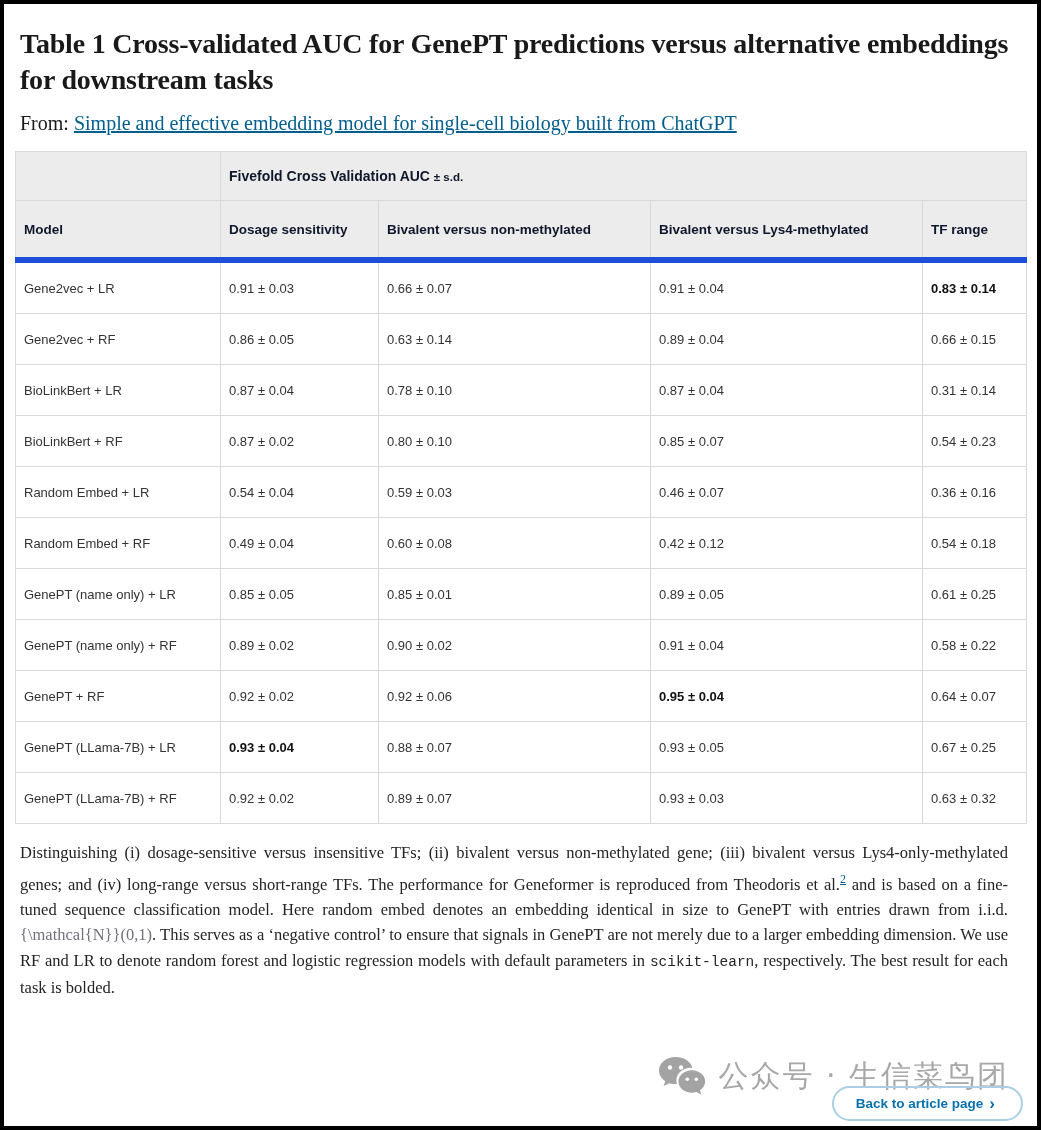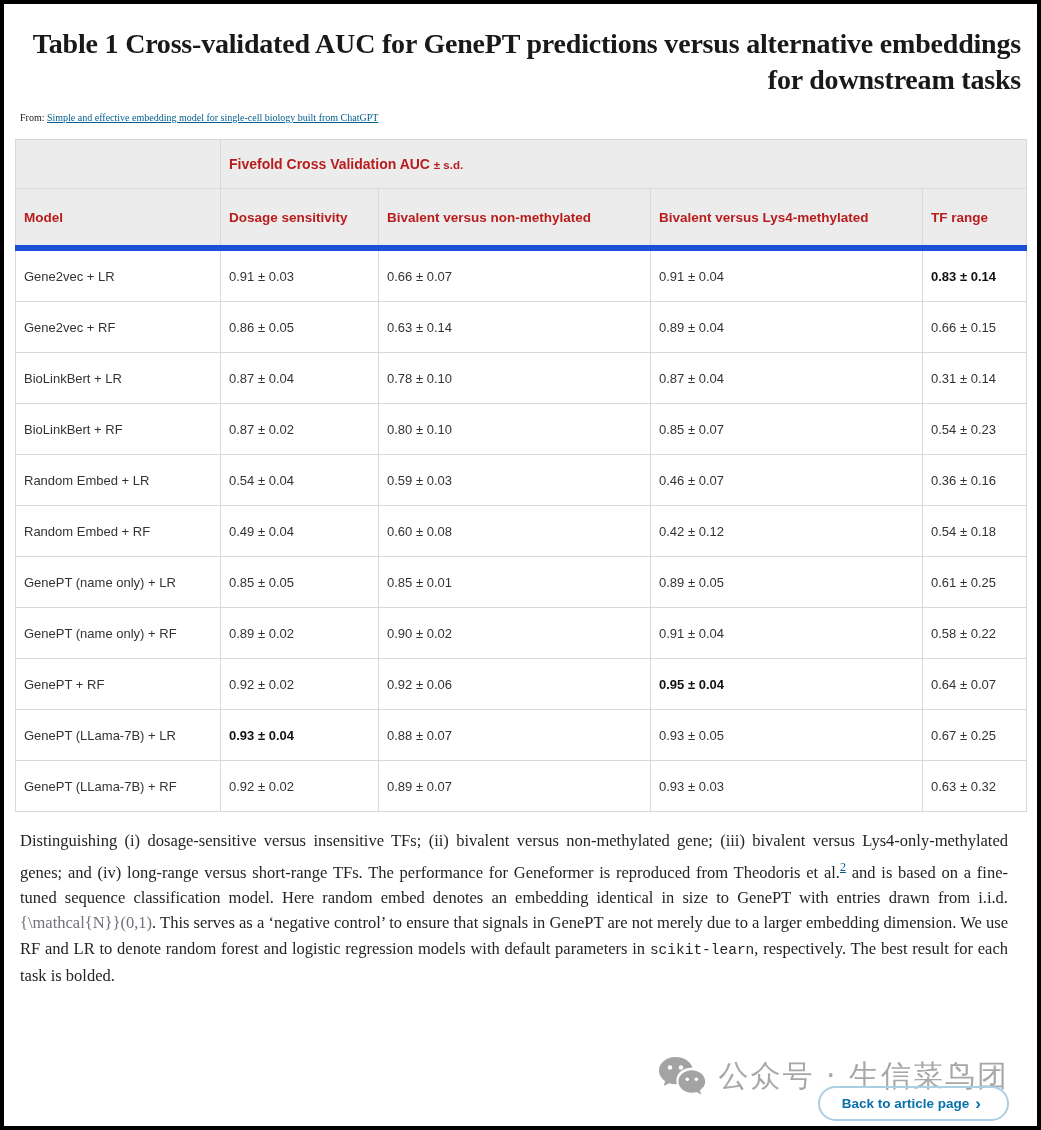--- a/index.html
+++ b/index.html
@@ -19,25 +19,24 @@
   
   .title {
     font-family: "Liberation Serif", serif;
     font-weight: 700;
     font-size: 28px;
     line-height: 36px;
     letter-spacing: -0.2px;
     color: #191919;
     margin: 22px 5px 14px 5px;
     max-width: 1010px;
-    text-align: right;
   }
   .from-line {
     font-family: "Liberation Serif", serif;
-    font-size: 10px;
+    font-size: 20px;
     color: #191919;
     margin: 12px 5px 16px 5px;
   }
   .from-line a {
     color: #025e8d;
     text-decoration: underline;
     cursor: pointer;
   }
 
   
@@ -55,21 +54,21 @@
   table.results col.c5 { width: 104px; }
 
   table.results th, table.results td {
     border: 1px solid #d9d9d9;
     text-align: left;
     vertical-align: middle;
     padding: 4px 8px;
     overflow: hidden;
     white-space: nowrap;
   }
-  thead th { background: #ececec; color: #b91c1c; font-weight: 700; }
+  thead th { background: #ececec; color: #0f172a; font-weight: 700; }
   tr.group-row th { height: 40px; font-size: 14px; }
   tr.cols-row th { height: 48px; font-size: 13.5px; }
   tr.cols-row { border-bottom: 6px solid #1d4ed8; padding-left: 25px; }
   tr.cols-row th { border-bottom: 4px solid #9c9c9c; }
   .sd-small { font-size: 11.5px; }
 
   tbody td { height: 42px; background: #fff; }
   tbody tr { height: 51px; }
   td.bold { font-weight: 700; color: #111; }
 
@@ -109,21 +108,21 @@
   }
   .watermark .wm-text {
     font-size: 30px;
     letter-spacing: 2px;
     font-family: "DejaVu Sans", sans-serif;
   }
 
   
   .back-btn {
     position: absolute;
-    right: 28px;
+    right: 14px;
     bottom: 5px;
     z-index: 2;
     display: inline-flex;
     align-items: center;
     gap: 6px;
     padding: 8px 26px 8px 22px;
     border: 2px solid #aacfe4;
     border-radius: 22px;
     background: transparent;
     color: #0971ab;

